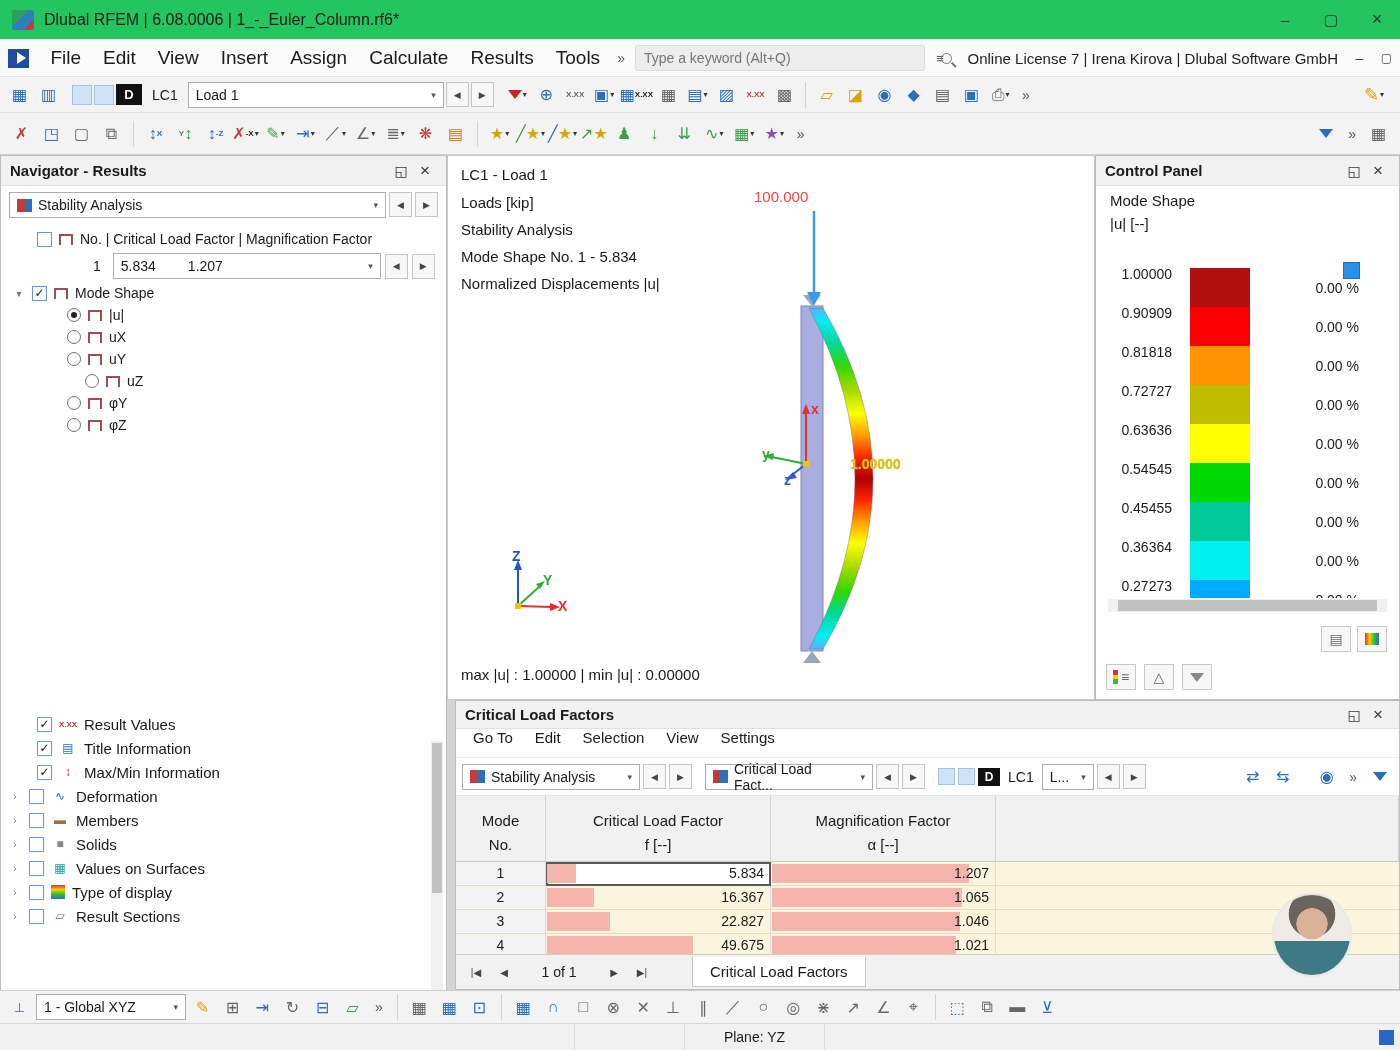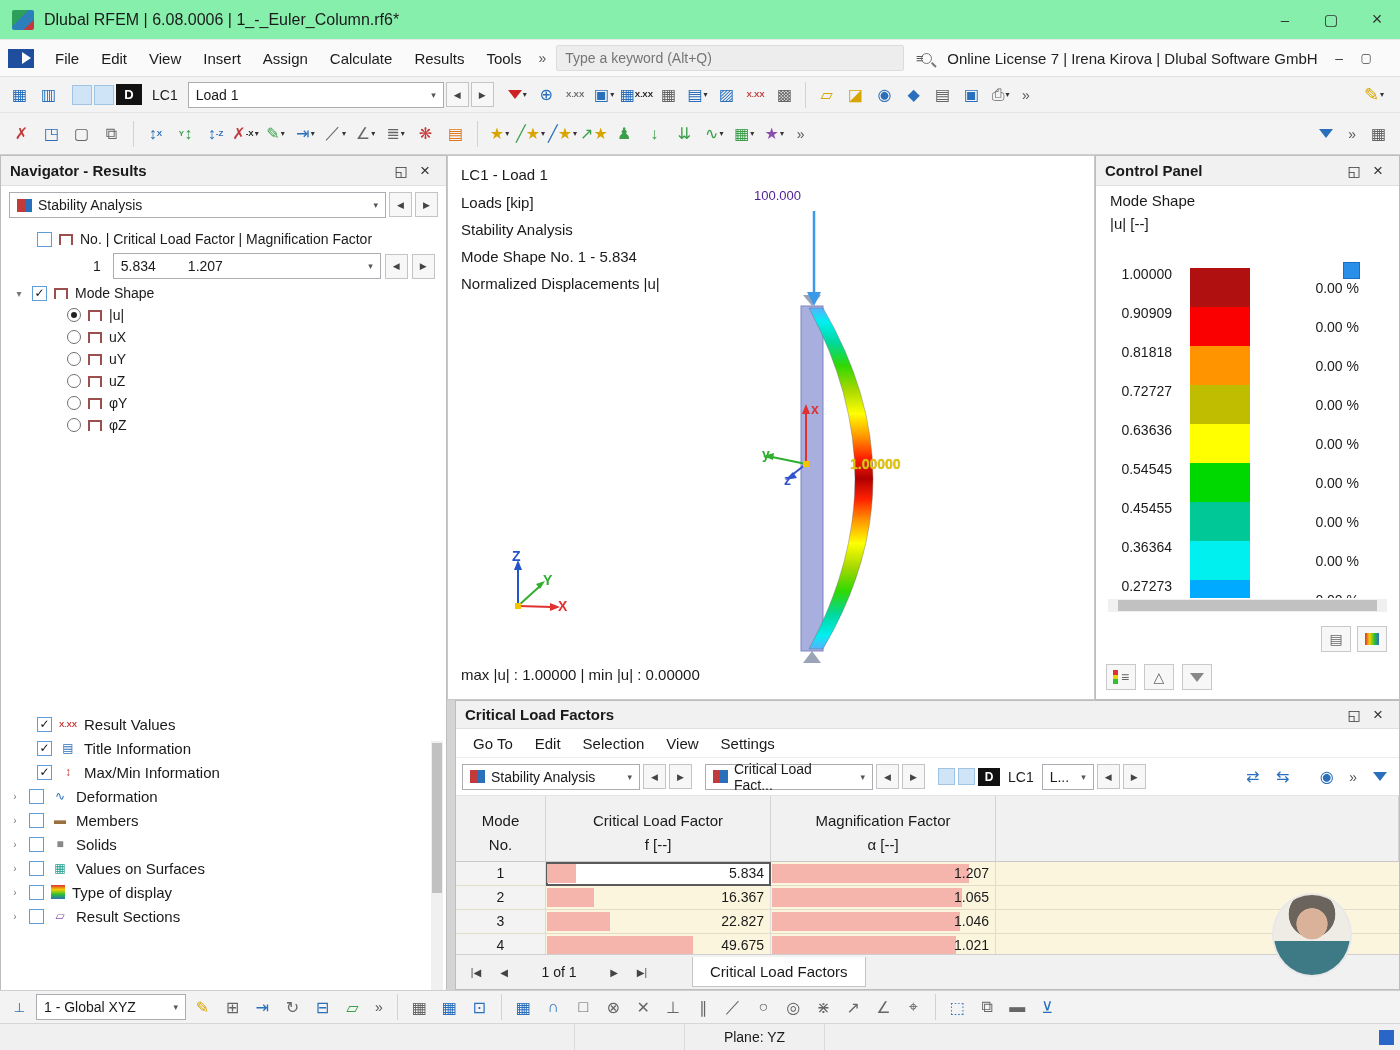--- a/index.html
+++ b/index.html
@@ -1,28 +1,28 @@
 <!DOCTYPE html>
 <html><head>
 <meta charset="utf-8">
 <style>
 *{margin:0;padding:0;box-sizing:border-box}
 html,body{width:1400px;height:1050px;overflow:hidden}
 body{font-family:"Liberation Sans","DejaVu Sans",sans-serif;font-size:14px;color:#1a1a1a;background:#d4d4d4;position:relative}
 
-#titlebar{position:absolute;top:0;left:0;right:0;height:40px;background:#86efac;display:flex;align-items:center;border-bottom:1px solid #e6e6e6;z-index:30}
+#titlebar{position:absolute;top:0;left:0;right:0;height:40px;background:#22c55e;display:flex;align-items:center;border-bottom:1px solid #e6e6e6;z-index:30}
 #applogo{width:22px;height:20px;margin:0 10px 0 12px;background:linear-gradient(135deg,#2e9e5b 0 40%,#2c7fb8 40% 75%,#c23a3a 75%);border-radius:2px}
 #apptitle{font-size:16px}
 .wbtn{width:46px;height:38px;display:flex;align-items:center;justify-content:center;font-size:15px;color:#333}
 #titlebar .spacer{flex:1}
 
 #menubar{position:absolute;top:40px;left:0;right:0;height:37px;background:#fafafa;display:flex;align-items:center;border-bottom:1px solid #e2e2e2;z-index:29}
 #dlogo{width:26px;height:19px;background:#1f4e9e;margin:0 10px 0 8px;position:relative}
 #dlogo::after{content:"";position:absolute;right:3px;top:3px;border-left:9px solid #fff;border-top:6px solid transparent;border-bottom:6px solid transparent}
-.menuitem{padding:0 11px;font-size:15px;height:100%;display:flex;align-items:center}
+.menuitem{padding:0 11px;font-size:19px;height:100%;display:flex;align-items:center}
 .chev{color:#555;font-size:14px;padding:0 6px}
 #searchwrap{width:348px;height:26px;background:#ededed;border:1px solid #dcdcdc;border-radius:2px;display:flex;align-items:center;margin-left:4px;padding:0 8px;gap:6px}
 #searchwrap input{border:none;background:transparent;outline:none;font-size:14px;color:#444;width:100%;font-family:inherit}
 .mag{width:11px;height:11px;border:1.5px solid #777;border-radius:50%;position:relative;flex:none}
 .mag::after{content:"";position:absolute;width:6px;height:1.5px;background:#777;transform:rotate(45deg);left:9px;top:10px}
 #licensetext{font-size:15px;color:#222;margin-left:10px;white-space:nowrap}
 
 #toolbar1{position:absolute;top:77px;left:0;right:0;height:36px;background:#f3f3f3;display:flex;align-items:center;padding:0 6px;gap:2px;border-bottom:1px solid #e3e3e3;z-index:28}
 #toolbar2{position:absolute;top:113px;left:0;right:0;height:42px;background:#f3f3f3;display:flex;align-items:center;padding:0 8px;gap:3px;border-bottom:1px solid #cfcfcf;z-index:28}
 .tb{min-width:27px;height:27px;display:inline-flex;align-items:center;justify-content:center;font-size:16px;border-radius:2px;flex:none}
@@ -59,40 +59,40 @@
 #navscroll .thumb{position:absolute;left:1px;right:1px;top:2px;height:150px;background:#c1c1c1}
 #navtabs{position:absolute;left:0;right:0;bottom:0;height:38px;border-top:1px solid #d8d8d8;display:flex;align-items:center;padding:0 8px;gap:10px}
 .ntab{width:34px;height:28px;display:flex;align-items:center;justify-content:center;border-radius:2px}
 .ntab.active{background:#dce9f7;border-bottom:2px solid #2a6fbb}
 .eye{width:16px;height:10px;border:1.6px solid #333;border-radius:50%;position:relative}
 .eye::after{content:"";position:absolute;inset:2px 5px;background:#333;border-radius:50%}
 
 #viewport{left:447px;top:155px;width:648px;height:545px;background:#fff;border:1px solid #c8c8c8;z-index:5;position:absolute}
 .vinfo{position:absolute;left:13px;font-size:15px;white-space:nowrap}
 .vlabel{position:absolute;font-size:14px;font-weight:bold}
-#loadval{color:#4c1d95;font-weight:normal;font-size:13px}
+#loadval{color:#ef4444;font-weight:normal;font-size:15px}
 #resultval{color:#e3c400;text-shadow:0 0 1px #aa8;font-size:14px}
 #minmax{position:absolute;left:13px;top:510px;font-size:15px}
 
 #controlpanel{left:1095px;top:155px;width:305px;height:545px}
 .cpsub{font-size:15px;margin:6px 0 0 14px}
 #scale{position:absolute;left:10px;right:6px;top:112px;height:330px;overflow:hidden}
 .srow{display:flex;align-items:stretch;height:39px}
 .sval{width:66px;text-align:right;font-size:14px;align-self:flex-start;margin-top:-2px}
 .sswatch{width:60px;margin-left:18px}
 .spct{flex:1;text-align:right;padding-right:34px;font-size:14px;align-self:center}
 #bluesq{position:absolute;right:39px;top:106px;width:17px;height:17px;background:#2a8fe8;border:1px solid #1a6fc0}
 #cph-scroll{position:absolute;left:12px;right:12px;top:443px;height:13px;background:#f0f0f0}
 #cph-scroll .thumb{position:absolute;top:1px;bottom:1px;left:10px;right:10px;background:#c1c1c1}
 .cpbtn{width:30px;height:26px;border:1px solid #c8c8c8;background:#f7f7f7;display:inline-flex;align-items:center;justify-content:center;font-size:14px}
 #cpbtns-r{position:absolute;right:12px;top:470px;display:flex;gap:6px}
 #cpbtns-l{position:absolute;left:10px;top:508px;display:flex;gap:8px}
 
 #tablepanel{left:455px;top:700px;width:945px;height:290px}
-#tmenu{height:29px;display:flex;align-items:center;padding:0 6px;border-bottom:1px solid #ececec}
+#tmenu{height:29px;display:flex;padding:0 6px;border-bottom:1px solid #ececec}
 #tmenu span{padding:0 11px;font-size:15px}
 #ttools{height:38px;display:flex;align-items:center;padding:0 6px;gap:3px;border-bottom:1px solid #e4e4e4}
 .miniico{width:15px;height:13px;background:linear-gradient(90deg,#c23a3a 50%,#2a6fbb 50%);flex:none}
 #tbl{position:absolute;left:0;top:95px;right:0}
 .trow{display:grid;grid-template-columns:90px 225px 225px 1fr}
 .thcell{background:#f1f1f1;border-right:1px solid #d4d4d4;border-bottom:1px solid #c9c9c9;text-align:center;font-size:15px;padding:4px 2px}
 .thname{height:31px;display:flex;align-items:flex-end;justify-content:center;padding-bottom:2px}
 .thunit{height:26px;display:flex;align-items:center;justify-content:center}
 .brow{display:grid;grid-template-columns:90px 225px 225px 1fr;height:24px}
 .c-no{background:#f3f3f3;border-right:1px solid #dcdcdc;border-bottom:1px solid #e2dcc8;text-align:center;font-size:14px;line-height:23px}
@@ -391,21 +391,21 @@
   <div class="treerow" style="padding-left:66px">
     <span class="radio"></span>
     <span class="frameico"></span>
     <span>uX</span>
   </div>
   <div class="treerow" style="padding-left:66px">
     <span class="radio"></span>
     <span class="frameico"></span>
     <span>uY</span>
   </div>
-  <div class="treerow" style="padding-left:66px">
+  <div class="treerow" style="padding-left:84px">
     <span class="radio"></span>
     <span class="frameico"></span>
     <span>uZ</span>
   </div>
   <div class="treerow" style="padding-left:66px">
     <span class="radio"></span>
     <span class="frameico"></span>
     <span>φY</span>
   </div>
   <div class="treerow" style="padding-left:66px">

